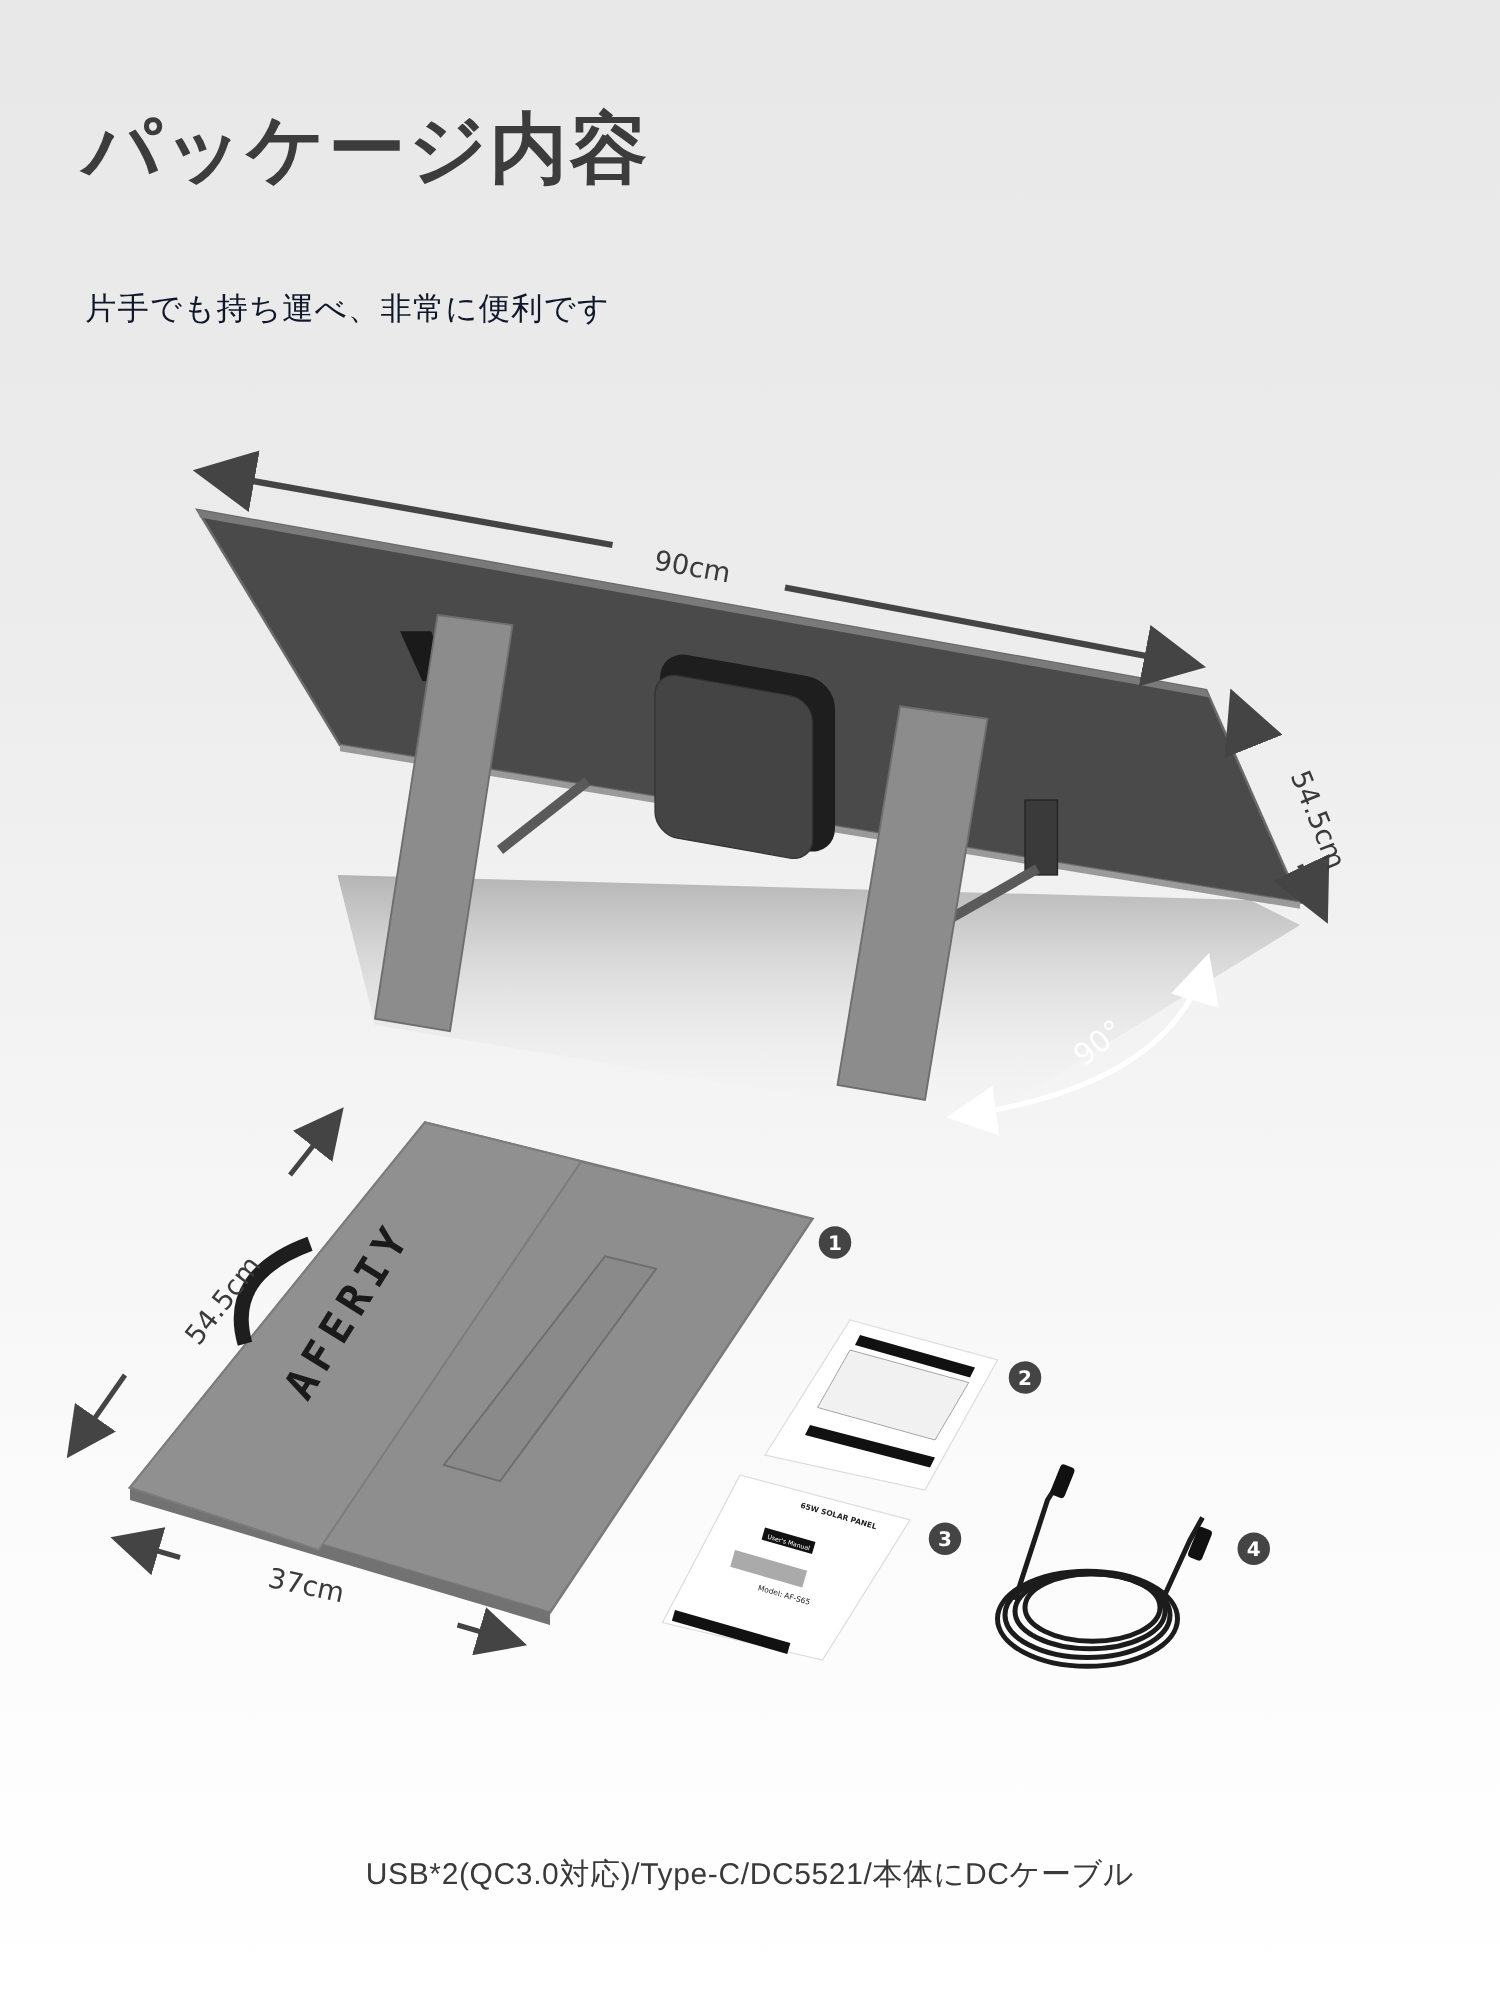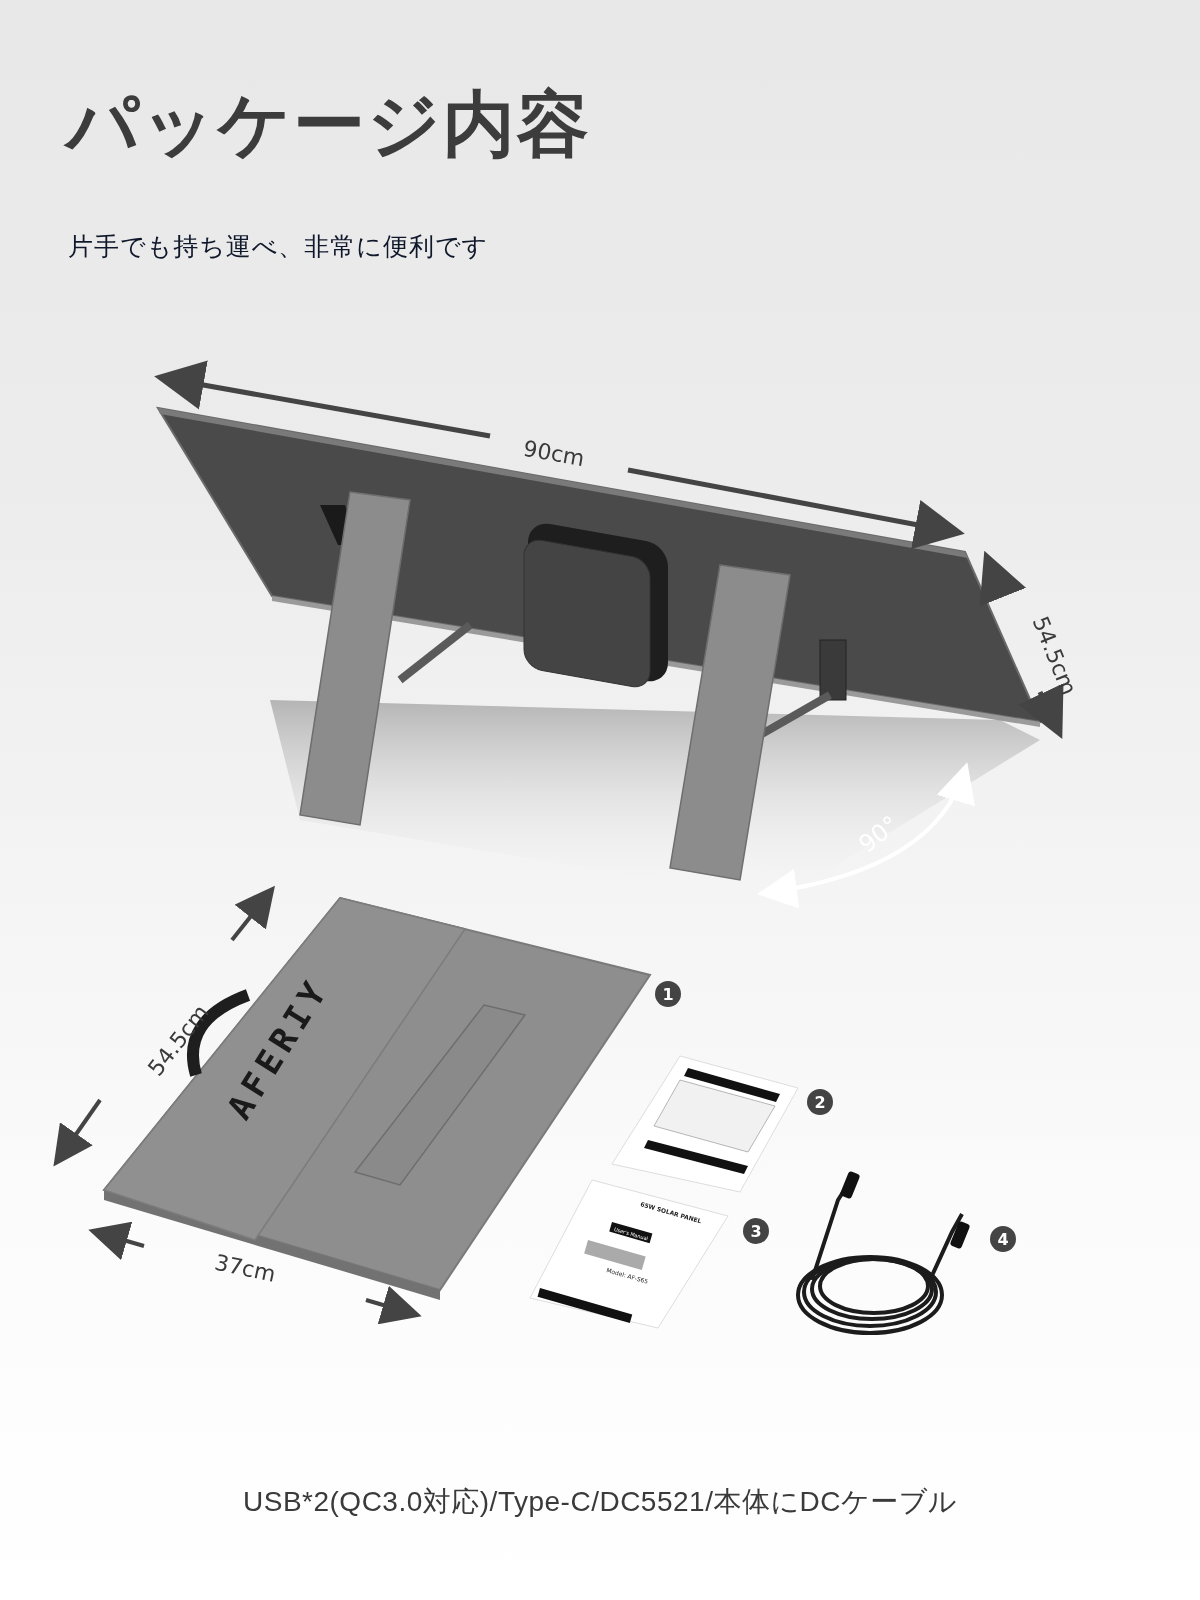--- a/index.html
+++ b/index.html
@@ -4,30 +4,30 @@
 <style>
   html, body { margin: 0; padding: 0; }
   body {
     width: 1200px; height: 1600px; overflow: hidden; position: relative;
     background: linear-gradient(180deg, #e8e8e8 0%, #ececec 30%, #f4f4f4 55%, #fbfbfb 75%, #ffffff 100%);
     font-family: "DejaVu Sans", "Liberation Sans", sans-serif;
     color: #3a3a3a;
   }
   .title {
     position: absolute; left: 66px; top: 88px;
-    font-size: 72px; font-weight: bold; letter-spacing: 2px; color: #3c3c3c;
+    font-size: 62px; font-weight: bold; letter-spacing: 2px; color: #3c3c3c;
     line-height: 1;
   }
   .subtitle {
     position: absolute; left: 68px; top: 230px;
     font-size: 25px; color: #0f172a; letter-spacing: 1px;
   }
   .footer {
     position: absolute; left: 0; width: 1200px; top: 1483px;
-    text-align: center; font-size: 28px; color: #3a3a3a; letter-spacing: 0.5px;
+    text-align: center; font-size: 24px; color: #3a3a3a; letter-spacing: 0.5px;
     font-family: "Liberation Sans", "DejaVu Sans", sans-serif;
   }
   svg.scene { position: absolute; left: 0; top: 0; }
   .dim { font-family: "DejaVu Sans", sans-serif; font-size: 22px; fill: #3a3a3a; }
   .badge-num { font-family: "DejaVu Sans", sans-serif; font-size: 16px; font-weight: bold; fill: #fff; }
   .tiny { font-family: "DejaVu Sans", sans-serif; font-size: 6px; fill: #222; }
 </style>
 </head>
 <body>
 

